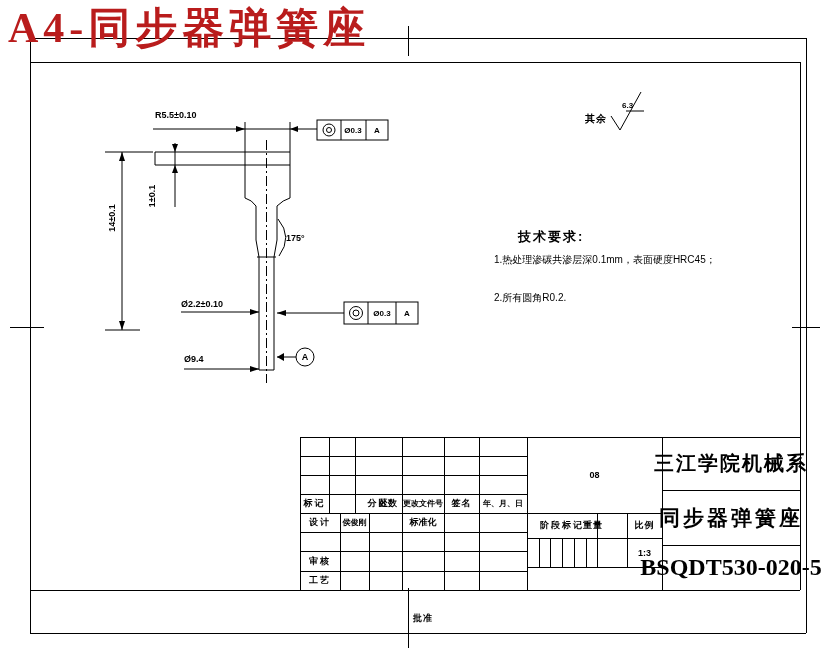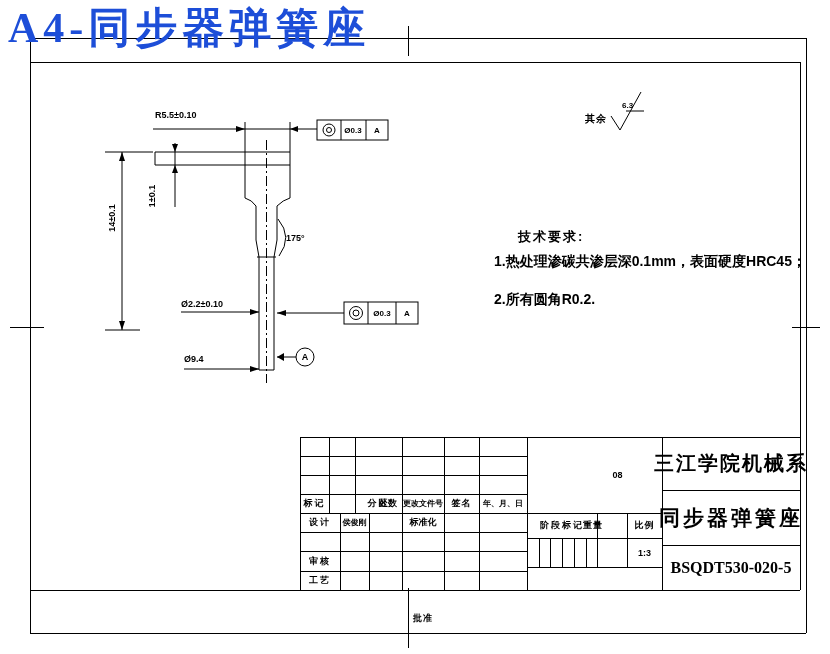--- a/index.html
+++ b/index.html
@@ -6,29 +6,29 @@
   .sheet{position:relative;width:830px;height:654px;background:#ffffff;overflow:hidden;
          font-family:"Liberation Sans","DejaVu Sans",sans-serif;color:#000;}
   svg{position:absolute;left:0;top:0;}
   svg line, svg rect, svg path, svg polyline, svg circle{stroke:#000;fill:none;stroke-width:1;}
   svg polygon{fill:#000;stroke:none;}
   .dim-text{font:bold 9px "Liberation Sans","DejaVu Sans",sans-serif;fill:#000;stroke:none;}
   .dim-small{font:bold 8px "Liberation Sans","DejaVu Sans",sans-serif;fill:#000;stroke:none;}
   .abs{position:absolute;display:flex;align-items:center;justify-content:center;text-align:center;}
   .red-title{position:absolute;left:8px;top:2px;width:420px;height:52px;
              font-family:"Liberation Serif","DejaVu Serif",serif;
-             font-size:42px;font-weight:bold;color:#1d4ed8;letter-spacing:5px;
+             font-size:42px;font-weight:bold;color:#b91c1c;letter-spacing:5px;
              white-space:nowrap;line-height:52px;}
   .tech-head{position:absolute;left:518px;top:228px;font-size:13px;font-weight:bold;letter-spacing:2px;}
-  .tech-item{position:absolute;left:494px;font-size:14px;font-weight:bold;white-space:nowrap;}
+  .tech-item{position:absolute;left:494px;font-size:10px;font-weight:normal;white-space:nowrap;}
   .tb-label{font-size:9px;font-weight:bold;letter-spacing:2px;white-space:nowrap;}
   .tb-label-sm{font-size:8px;font-weight:bold;white-space:nowrap;text-align:right;}
   .tb-org{font-size:20px;font-weight:bold;letter-spacing:2px;white-space:nowrap;}
   .tb-part{font-size:21px;font-weight:bold;letter-spacing:3px;white-space:nowrap;}
-  .tb-no{font-family:"Liberation Serif","DejaVu Serif",serif;font-size:16px;font-weight:bold;white-space:nowrap;}
+  .tb-no{font-family:"Liberation Serif","DejaVu Serif",serif;font-size:24px;font-weight:bold;white-space:nowrap;}
   .surf-label{font-size:10px;font-weight:bold;letter-spacing:1px;}
 </style>
 </head>
 <body>
 
 <div class="sheet">
 
   <svg width="830" height="654" shape-rendering="crispEdges">
 
     <g>
@@ -187,21 +187,21 @@
   <div class="abs tb-label" style="left:444px;top:494px;width:35px;height:19px;letter-spacing:1px;">签名</div>
   <div class="abs tb-label-sm" style="left:479px;top:494px;width:48px;height:19px;">年、月、日</div>
 
   <div class="abs tb-label" style="left:300px;top:513px;width:40px;height:19px;">设计</div>
   <div class="abs tb-label-sm" style="left:340px;top:513px;width:29px;height:19px;">侯俊刚</div>
   <div class="abs tb-label" style="left:402px;top:513px;width:42px;height:19px;letter-spacing:0;">标准化</div>
   <div class="abs tb-label" style="left:300px;top:551px;width:40px;height:20px;">审核</div>
   <div class="abs tb-label" style="left:300px;top:571px;width:40px;height:19px;">工艺</div>
   <div class="abs tb-label" style="left:402px;top:571px;width:42px;height:19px;letter-spacing:1px;margin-top:38px;">批准</div>
 
-  <div class="abs tb-label" style="left:527px;top:437px;width:135px;height:76px;letter-spacing:0;padding-left:23px;">08</div>
+  <div class="abs tb-label" style="left:527px;top:437px;width:135px;height:76px;letter-spacing:0;">08</div>
   <div class="abs tb-label" style="left:527px;top:513px;width:70px;height:25px;">阶段标记</div>
   <div class="abs tb-label" style="left:578px;top:513px;width:30px;height:25px;letter-spacing:1px;">重量</div>
   <div class="abs tb-label" style="left:627px;top:513px;width:35px;height:25px;letter-spacing:1px;">比例</div>
   <div class="abs tb-label" style="left:627px;top:538px;width:35px;height:29px;letter-spacing:0;">1:3</div>
 
   <div class="abs tb-org" style="left:662px;top:437px;width:138px;height:53px;">三江学院机械系</div>
   <div class="abs tb-part" style="left:662px;top:490px;width:138px;height:55px;">同步器弹簧座</div>
   <div class="abs tb-no" style="left:662px;top:545px;width:138px;height:45px;">BSQDT530-020-5</div>
 
 </div>

